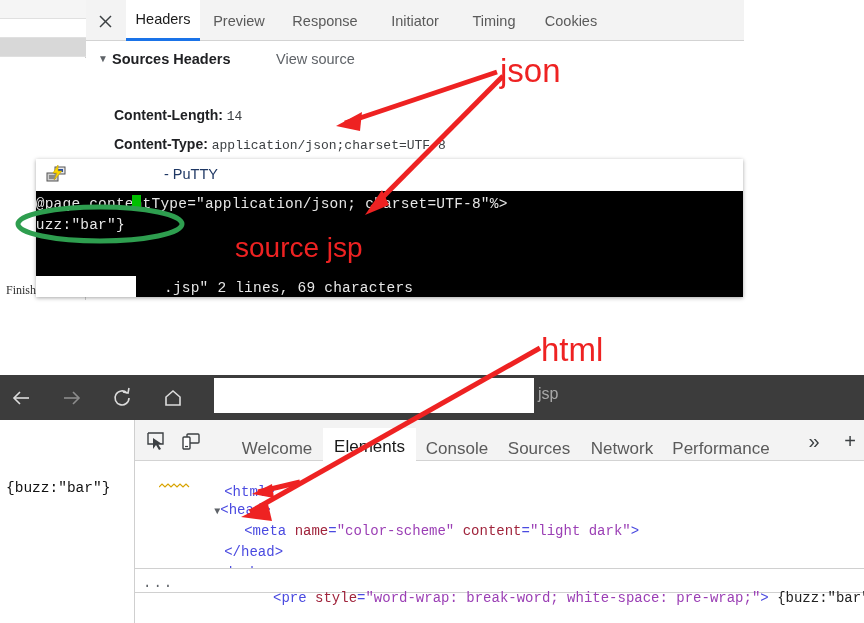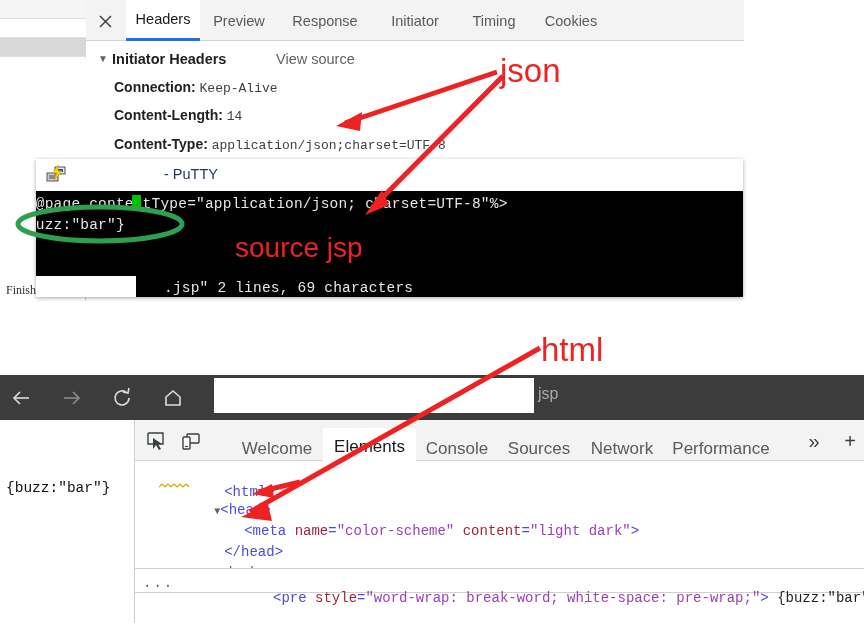--- a/index.html
+++ b/index.html
@@ -420,28 +420,24 @@
       <div class="dt-tab active" style="left:40px; width:74px;">Headers</div>
       <div class="dt-tab" style="left:192px; width:94px;">Response</div>
       <div class="dt-tab" style="left:286px; width:86px;">Initiator</div>
       <div class="dt-tab" style="left:372px; width:72px;">Timing</div>
       <div class="dt-tab" style="left:444px; width:82px;">Cookies</div>
     </div>
 
     <div class="hdr-body">
       <div class="hdr-section">
         <span class="hdr-caret">▼</span>
-        <span class="hdr-section-title">Initiator Headers</span>
+        <span class="hdr-section-title">Sources Headers</span>
       </div>
       <div class="hdr-viewsource">View source</div>
 
-      <div class="hdr-row" style="top:38px;">
-        <span class="k">Connection:</span>
-        <span class="v">Keep-Alive</span>
-      </div>
       <div class="hdr-row" style="top:66px;">
         <span class="k">Content-Length:</span>
         <span class="v">14</span>
       </div>
       <div class="hdr-row" style="top:95px;">
         <span class="k">Content-Type:</span>
         <span class="v">application/json;charset=UTF-8</span>
       </div>
     </div>
   </div>

